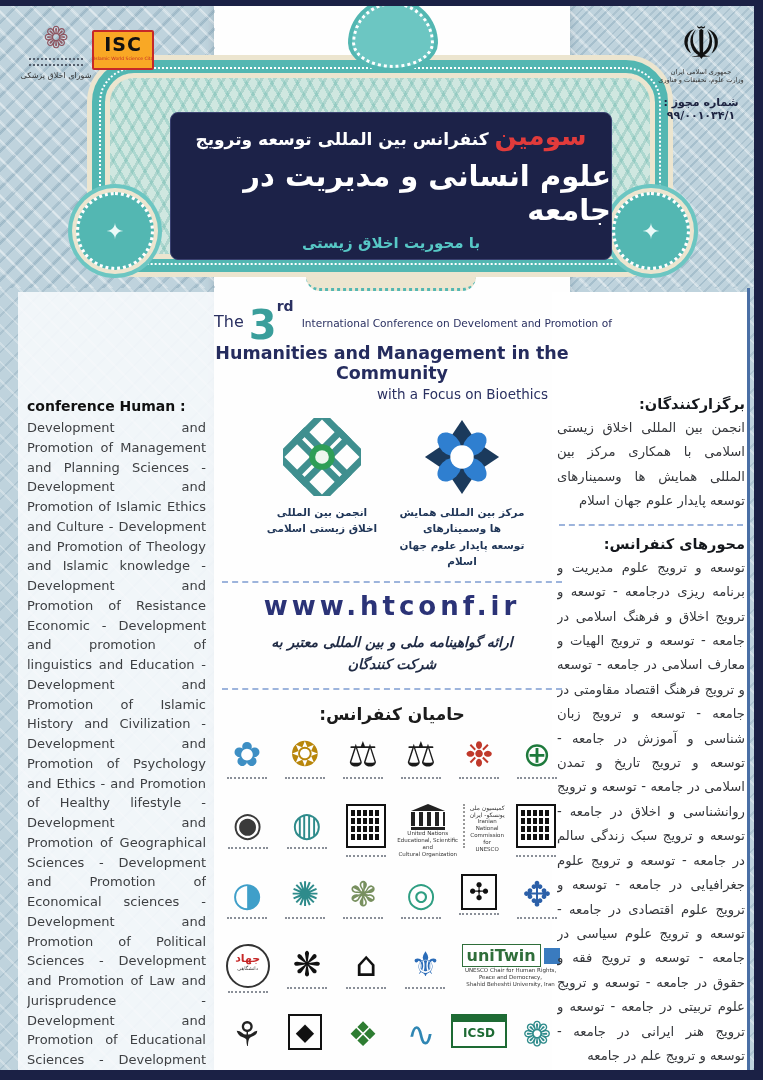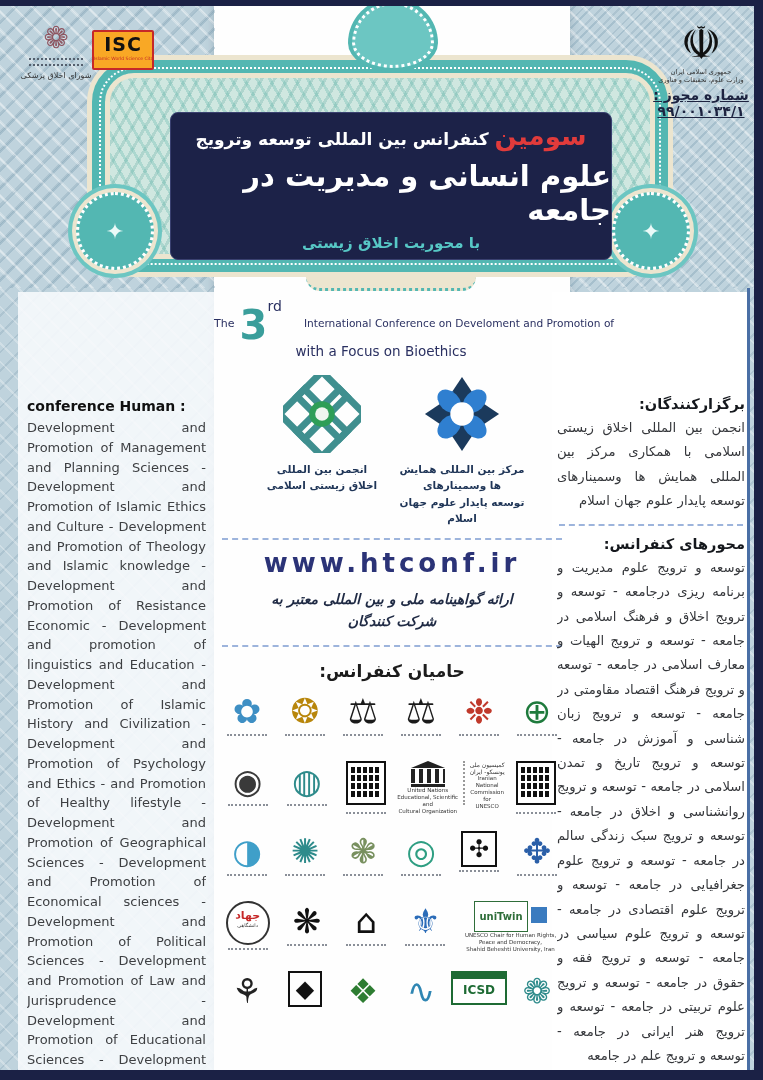--- a/index.html
+++ b/index.html
@@ -67,32 +67,32 @@
   .ul-logo .squig{border-color:#55606e;width:54px;}
   .ul-cap{font-size:8px;color:#333;margin-top:5px;white-space:nowrap;}
   .isc{position:absolute;left:92px;top:30px;width:58px;height:36px;z-index:6;background:#f9a825;
     border:2px solid #c62828;border-radius:2px;text-align:center;}
   .isc .t{font-size:19px;font-weight:bold;color:#111;line-height:24px;letter-spacing:1px;}
   .isc .s{font-size:4.5px;color:#c62828;line-height:5px;white-space:nowrap;overflow:hidden;}
   .gov{position:absolute;left:652px;top:18px;width:98px;z-index:6;text-align:center;}
   .gov .em{font-size:46px;line-height:50px;color:#111;}
   .gov .g1{font-size:6.5px;color:#333;}
   .gov .g2{font-size:6.5px;color:#333;}
-  .gov .lic{font-size:14px;color:#1d2340;margin-top:3px;font-weight:bold;direction:rtl;text-decoration:underline;}
+  .gov .lic{font-size:11px;color:#1d2340;margin-top:12px;font-weight:bold;direction:rtl;}
 
   
   .card{position:absolute;left:214px;top:288px;width:356px;z-index:5;text-align:center;}
   .en-title{margin-top:10px;color:#2a3061;}
   .en-l1{white-space:nowrap;}
-  .en-l1 .the{font-size:11px;vertical-align:6px;}
+  .en-l1 .the{font-size:16px;vertical-align:6px;}
   .en-l1 .three{font-size:40px;font-weight:bold;color:#3a9e9b;vertical-align:-6px;line-height:30px;}
-  .en-l1 .rd{font-size:14px;font-weight:normal;vertical-align:22px;margin-right:17px;}
+  .en-l1 .rd{font-size:14px;font-weight:bold;vertical-align:22px;margin-right:3px;}
   .en-l1 .rest{font-size:10.6px;vertical-align:6px;}
   .en-l2{font-size:17.5px;font-weight:bold;color:#252c5e;margin-top:3px;}
-  .en-l3{font-size:13.5px;color:#2a3061;text-align:center;padding-right:22px;margin-top:3px;}
+  .en-l3{font-size:13.5px;color:#2a3061;text-align:right;padding-right:22px;margin-top:3px;}
   .org-row{display:flex;justify-content:center;margin-top:16px;}
   .org{width:140px;}
   .org svg{display:block;margin:0 auto;}
   .org-cap{font-size:10.5px;font-weight:bold;color:#1f3557;line-height:1.55;margin-top:8px;direction:rtl;}
   .dash{border:0;border-top:2px dashed #9db4dc;margin:12px 8px 0;}
   .city{color:#d32f2f;font-size:24px;font-weight:bold;margin-top:14px;direction:rtl;}
   .url{color:#2b3377;font-size:26px;font-weight:bold;letter-spacing:4px;margin-top:8px;}
   .cert{color:#1f2a44;font-size:14px;font-weight:bold;line-height:1.6;margin-top:10px;direction:rtl;font-style:italic;}
   .sp-head{color:#1c1c1c;font-size:17px;font-weight:bold;margin-top:14px;direction:rtl;}
 
@@ -117,22 +117,22 @@
   .unesco-block{display:flex;gap:4px;justify-content:center;align-items:flex-start;text-align:center;}
   .temple{width:34px;margin:0 auto;}
   .temple .roof{width:0;height:0;border-left:17px solid transparent;border-right:17px solid transparent;
     border-bottom:7px solid #222;margin:0 auto;}
   .temple .cols{height:14px;margin-top:1px;
     background:repeating-linear-gradient(90deg,#222 0 4px,transparent 4px 8px);}
   .temple .base{height:3px;background:#222;margin-top:1px;}
   .tiny{font-size:5.5px;line-height:7px;color:#333;}
   .tiny.fa{direction:rtl;font-size:6px;}
   .vdots{border-left:2px dotted #999;height:44px;}
-  .unitwin .uw-label{font-size:10px;font-weight:bold;color:#2f6e3a;border:1px solid #2f6e3a;
-    display:inline-block;padding:9px 4px;background:#fff;}
+  .unitwin .uw-label{font-size:16px;font-weight:bold;color:#2f6e3a;border:1px solid #2f6e3a;
+    display:inline-block;padding:1px 4px;background:#fff;}
   .unitwin .mini-callig{display:inline-block;width:16px;height:16px;background:#3a7bbf;margin-left:3px;
     vertical-align:middle;}
   
   .col-left{position:absolute;left:27px;top:398px;width:179px;height:668px;z-index:5;overflow:hidden;}
   .col-left h3{font-size:14px;color:#101010;margin:0 0 4px;}
   .col-left p{font-size:13px;color:#3d3f42;line-height:1.52;text-align:justify;margin:0;}
   .col-right{position:absolute;left:557px;top:396px;width:188px;height:670px;z-index:5;overflow:hidden;
     direction:rtl;}
   .col-right h3{font-size:14.5px;color:#15181d;margin:0 0 4px;}
   .col-right p{font-size:13.2px;color:#35373b;line-height:1.85;text-align:justify;margin:0;}
@@ -179,20 +179,21 @@
     <div class="lic">شماره مجوز : ۹۹/۰۰۱۰۳۴/۱</div>
   </div>
 
   <div class="card">
     <div class="en-title">
       <div class="en-l1">
         <span class="the">The</span>
         <span class="three">3</span><span class="rd">rd</span>
         <span class="rest">International Conference on Develoment and Promotion of</span>
       </div>
+      <div class="en-l2">Humanities and Management in the Community</div>
       <div class="en-l3">with a Focus on Bioethics</div>
     </div>
 
     <div class="org-row">
       <div class="org">
         <svg width="78" height="78" viewBox="0 0 80 80">
           <g fill="none" stroke="#3f8f8f" stroke-width="7">
             <rect x="22" y="4" width="36" height="36" transform="rotate(45 40 22)"></rect>
             <rect x="22" y="40" width="36" height="36" transform="rotate(45 40 58)"></rect>
             <rect x="4" y="22" width="36" height="36" transform="rotate(45 22 40)"></rect>

